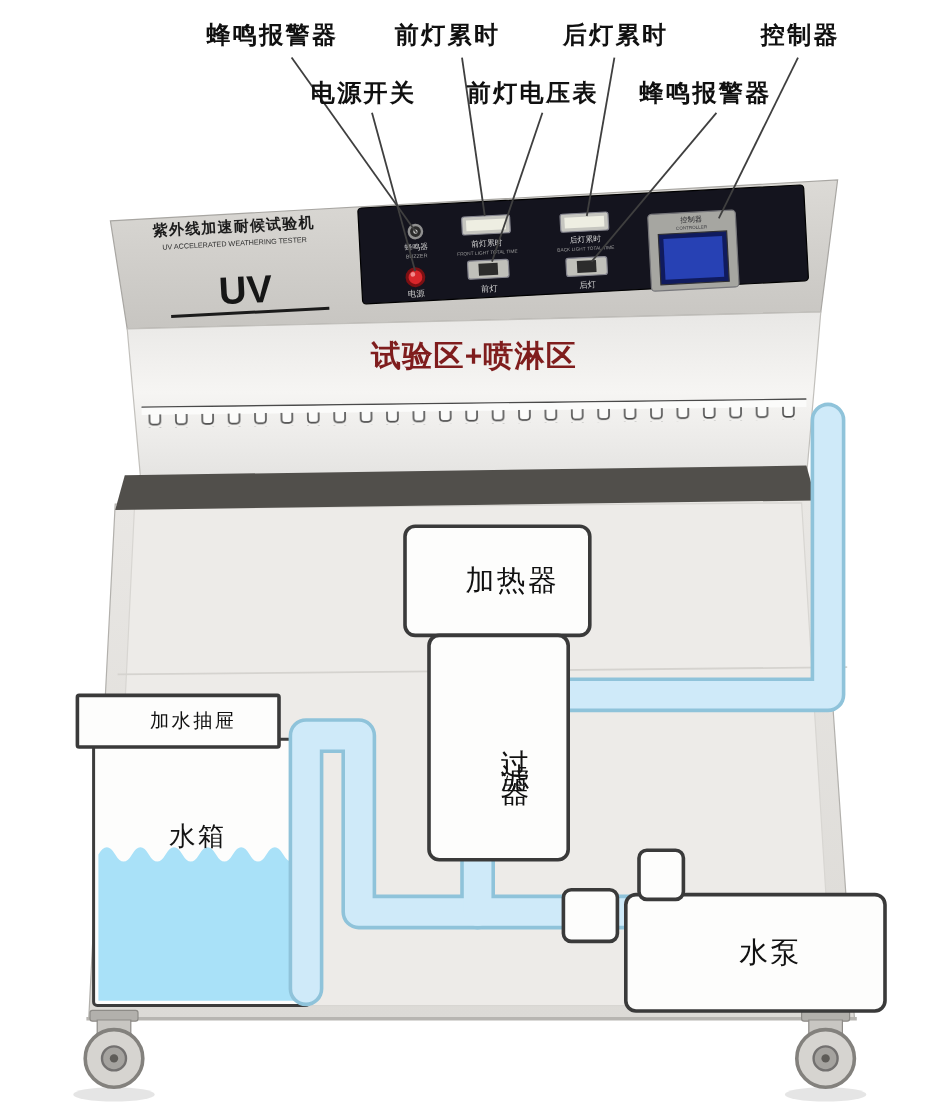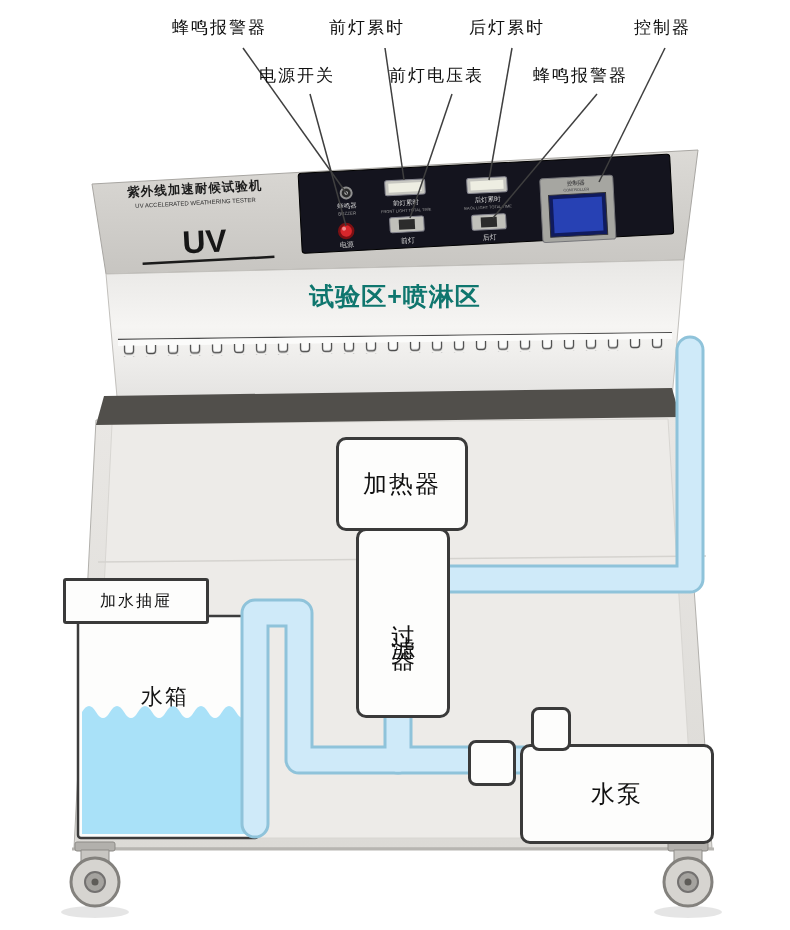--- a/index.html
+++ b/index.html
@@ -1,25 +1,25 @@
 <!DOCTYPE html>
 <html><head>
 <meta charset="utf-8">
 <style>
   html,body{margin:0;padding:0;background:#ffffff;}
   .stage{position:relative;width:790px;height:930px;background:#ffffff;overflow:hidden;
          font-family:"Liberation Sans", sans-serif;}
   .stage svg{position:absolute;left:0;top:0;}
-  .callout{position:absolute;font-size:17px;font-weight:400;color:#101010;
+  .callout{position:absolute;font-size:20px;font-weight:700;color:#101010;
            letter-spacing:2px;white-space:nowrap;}
   .zone-label{position:absolute;left:230px;top:280px;width:330px;text-align:center;
-              font-size:25px;font-weight:600;color:#0f766e;letter-spacing:1px;}
+              font-size:25px;font-weight:600;color:#7f1d1d;letter-spacing:1px;}
   .compbox{position:absolute;background:#fdfdfc;border:3px solid #3a3a3a;border-radius:10px;
            display:flex;align-items:center;justify-content:center;
-           font-size:24px;color:#111;letter-spacing:2px;}
+           font-size:24px;color:#111;letter-spacing:2px;padding-left:25px;}
   .union{position:absolute;background:#fdfdfc;border:3px solid #3a3a3a;border-radius:8px;}
   .vtext{writing-mode:vertical-rl;text-orientation:upright;letter-spacing:12px;font-size:24px;}
   .tank-label{position:absolute;left:110px;top:634px;width:110px;text-align:center;
               font-size:22px;color:#141414;letter-spacing:2px;margin-top:48px;}
 </style>
 </head>
 <body>
 
 <div class="stage">
 

